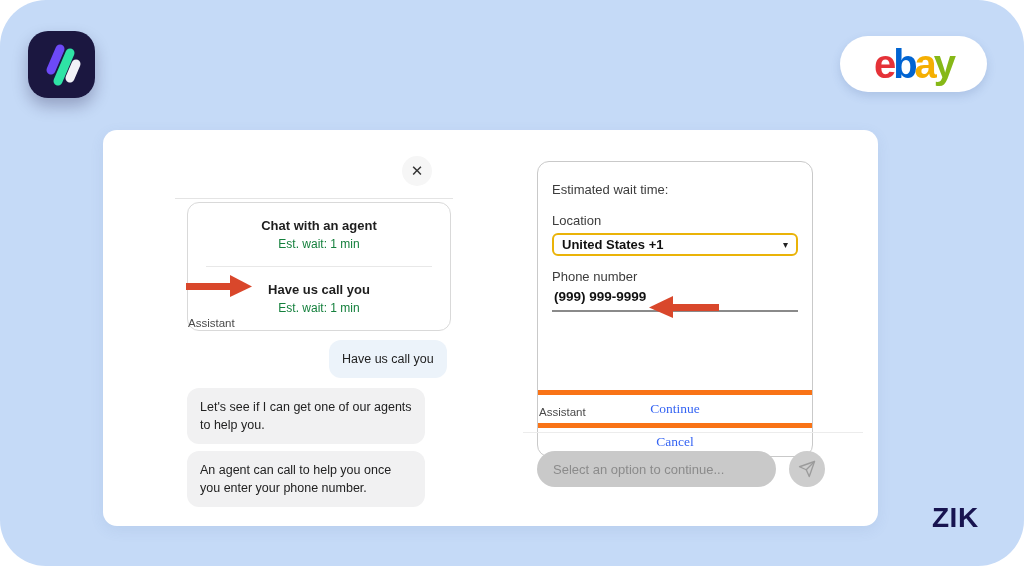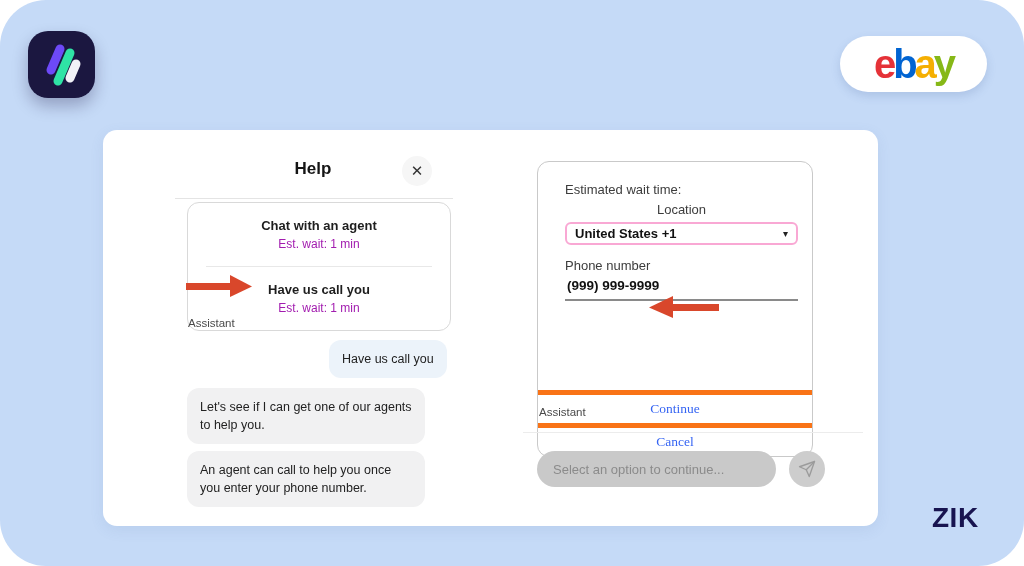--- a/index.html
+++ b/index.html
@@ -27,45 +27,45 @@
   .close-btn { position:absolute; left:299px; top:26px; width:30px; height:30px; border:none;
     border-radius:50%; background:#f6f6f6; color:#333; font-size:15px; line-height:30px;
     text-align:center; cursor:pointer; }
   .header-divider { position:absolute; left:72px; top:68px; width:278px; height:1px; background:#e4e4e4; }
 
   .options-panel { position:absolute; left:84px; top:72px; width:264px; height:129px;
     background:#fff; border:1px solid #d9d9d9; border-radius:12px; display:flex; flex-direction:column; }
   .option-row { flex:1; display:flex; flex-direction:column; align-items:center; justify-content:center;
     gap:4px; cursor:pointer; }
   .option-label { font-size:13px; font-weight:700; color:#1e1e1e; }
-  .option-wait { font-size:12px; color:#a21caf; }
+  .option-wait { font-size:12px; color:#15803d; }
   .option-divider { height:1px; background:#e8e8e8; margin:0 18px; }
 
   .annot-arrow { position:absolute; color:#d9472b; z-index:5; }
   .arrow-1 { left:83px; top:145px; }
   .arrow-2 { left:546px; top:166px; }
 
   .assistant-label { position:absolute; font-size:11.5px; color:#4a4a4a; }
   .assistant-left { left:85px; top:187px; }
   .assistant-right { left:436px; top:276px; }
 
   .bubble { border-radius:12px; font-size:12.5px; color:#222; line-height:1.45; }
   .user-bubble { position:absolute; left:226px; top:210px; background:#ecf3fa; padding:10px 13px; white-space:nowrap; }
   .bot-bubble { position:absolute; left:84px; width:238px; background:#f1f1f2; padding:10px 13px; }
   .bot-bubble-1 { top:258px; }
   .bot-bubble-2 { top:321px; }
 
   
   .call-panel { position:absolute; left:434px; top:31px; width:276px; height:296px;
-    background:#fff; border:1px solid #c9c9c9; border-radius:12px;padding-left:13px; }
+    background:#fff; border:1px solid #c9c9c9; border-radius:12px; }
   .call-panel-content { padding:20px 14px 0; }
   .form-label { font-size:13px; color:#3c3c3c; }
   .wait-value { margin-top:7px; font-size:13.5px; font-weight:700; color:#111; }
-  .location-label { margin-top:5px;text-align:center; }
-  .select-box { margin-top:5px; height:23px; border:2px solid #f9a8d4; border-radius:6px;
+  .location-label { margin-top:16px; }
+  .select-box { margin-top:5px; height:23px; border:2px solid #eab308; border-radius:6px;
     display:flex; align-items:center; justify-content:space-between; padding:0 8px; cursor:pointer; }
   .select-value { font-size:13px; font-weight:700; color:#111; }
   .select-caret { font-size:10px; color:#222; }
   .phone-label { margin-top:13px; }
   .phone-value { margin-top:3px; padding:2px 2px 6px; font-size:13.5px; font-weight:700; color:#111;
     border-bottom:2px solid #8a8a8a; cursor:text; }
   .panel-actions { position:absolute; bottom:0; left:0; right:0; }
   .panel-action { display:block; width:100%; height:33px; border:none; border-top:5px solid #f97316;
     background:transparent; font-size:13.5px; font-family:Liberation Serif, serif; cursor:pointer;text-align:center; }
 
@@ -99,21 +99,20 @@
 
   <div class="ebay-pill">
     <span style="color: rgb(229, 50, 56);">e</span>
     <span style="color: rgb(0, 100, 210);">b</span>
     <span style="color: rgb(245, 175, 2);">a</span>
     <span style="color: rgb(134, 184, 23);">y</span>
   </div>
 
   <div class="card">
 
-    <div class="help-title">Help</div>
     <button class="close-btn">
       <span>✕</span>
     </button>
     <div class="header-divider"></div>
 
     <div class="options-panel">
       <div class="option-row">
         <div class="option-label">Chat with an agent</div>
         <div class="option-wait">Est. wait: 1 min</div>
       </div>

